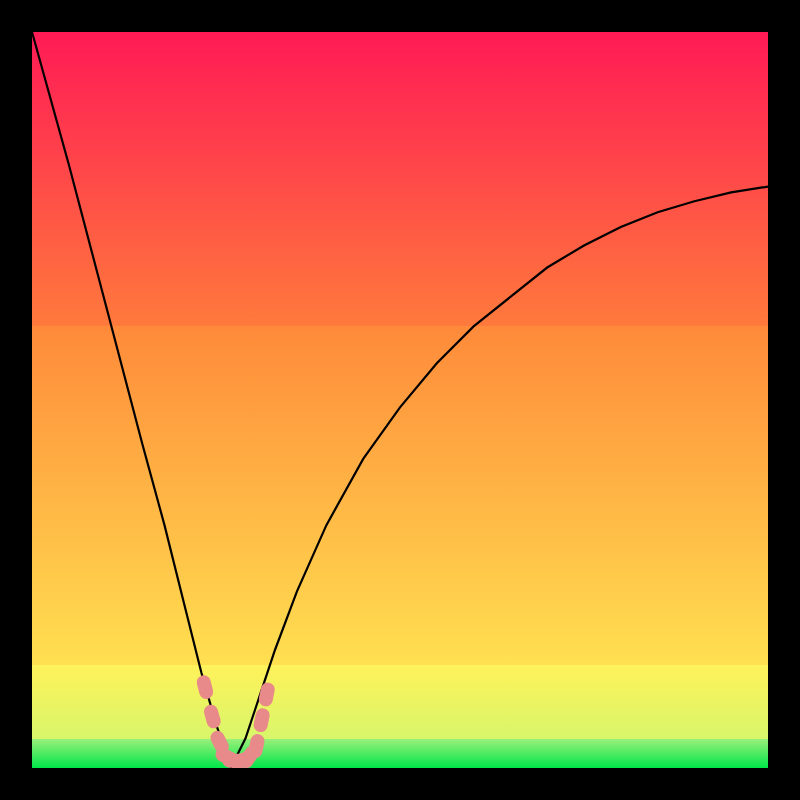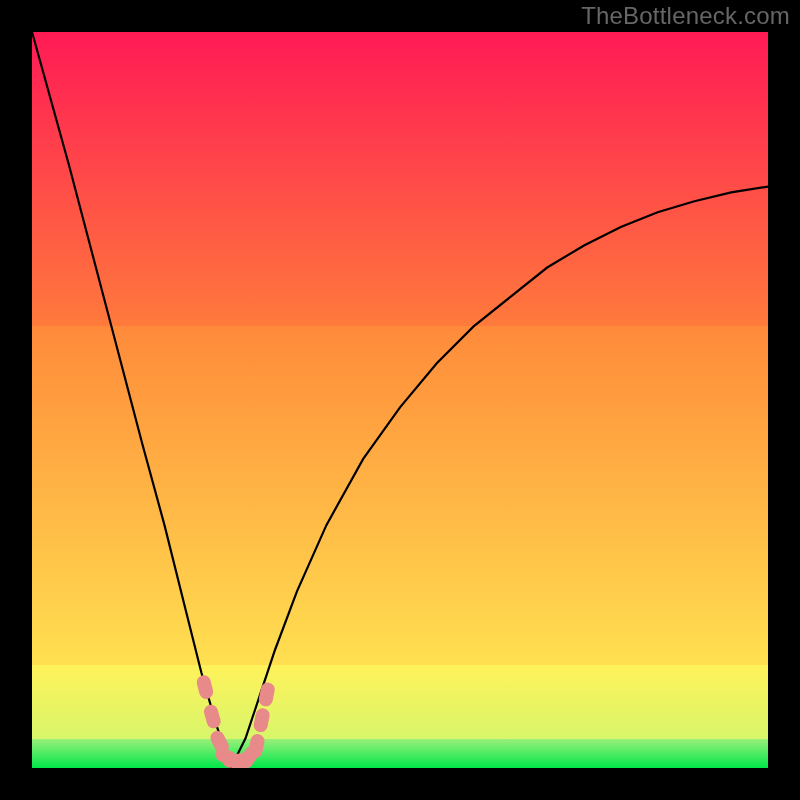--- a/index.html
+++ b/index.html
@@ -33,21 +33,20 @@
     font-family: Arial, Helvetica, sans-serif;
     font-size: 24px;
     letter-spacing: 0.2px;
     user-select: none;
   }
 </style>
 </head>
 <body>
 
 <div class="frame">
-  <div class="watermark">TheBottleneck.com</div>
   <svg class="plot" viewBox="0 0 736 736" preserveAspectRatio="none">
     <defs>
       <linearGradient id="bg-grad" x1="0" y1="1" x2="0" y2="0">
           <stop offset="0.00%" stop-color="#00e64a"></stop>
           <stop offset="4.00%" stop-color="#9cf07a"></stop>
           <stop offset="4.00%" stop-color="#d8f66a"></stop>
           <stop offset="14.00%" stop-color="#fff25a"></stop>
           <stop offset="14.00%" stop-color="#ffe050"></stop>
           <stop offset="60.00%" stop-color="#ff8a3a"></stop>
           <stop offset="60.00%" stop-color="#ff7a3c"></stop>

